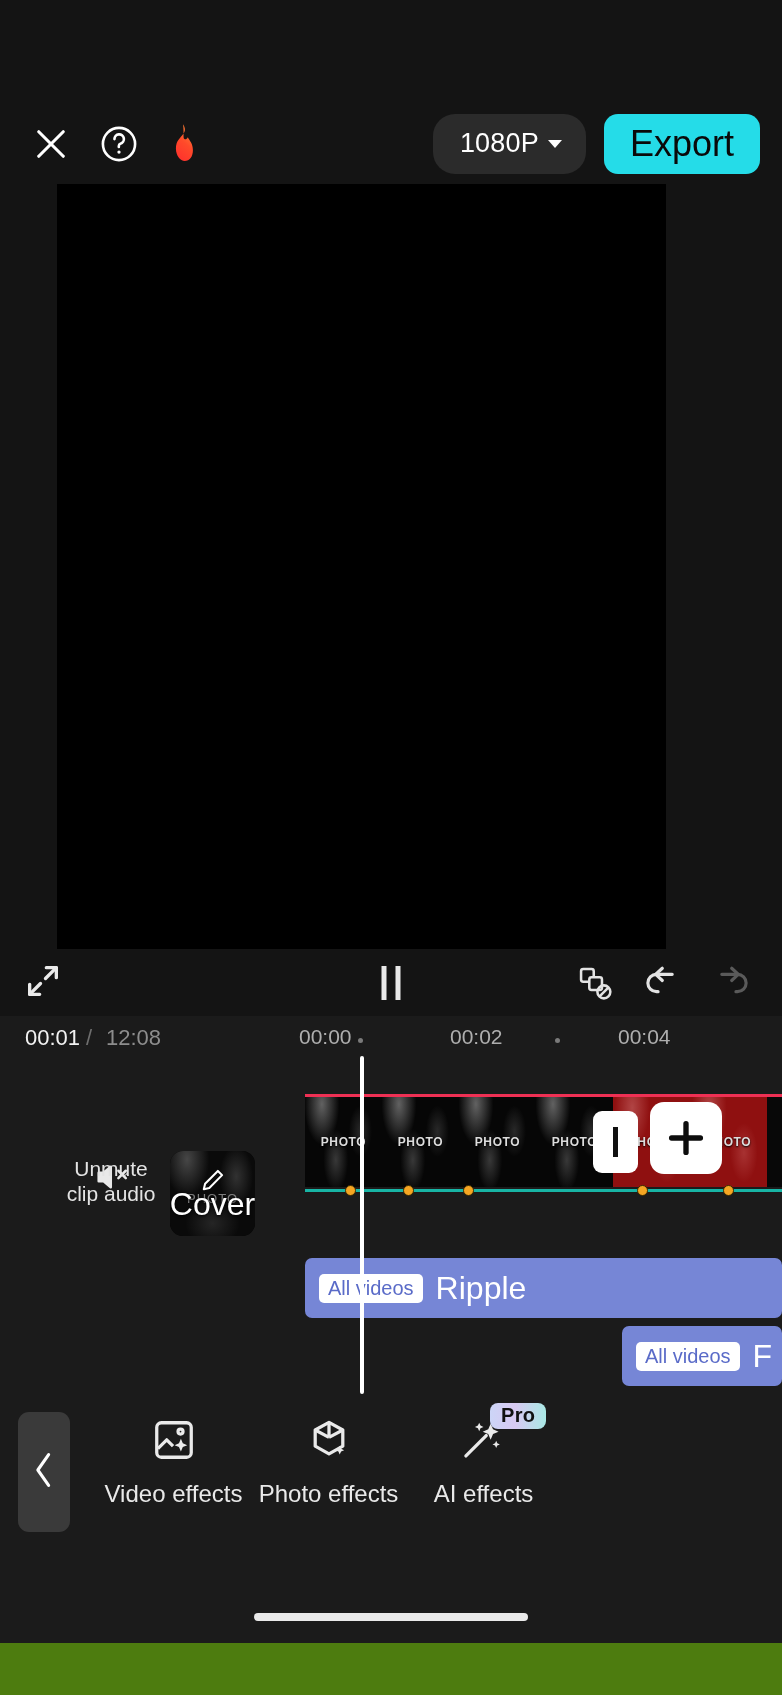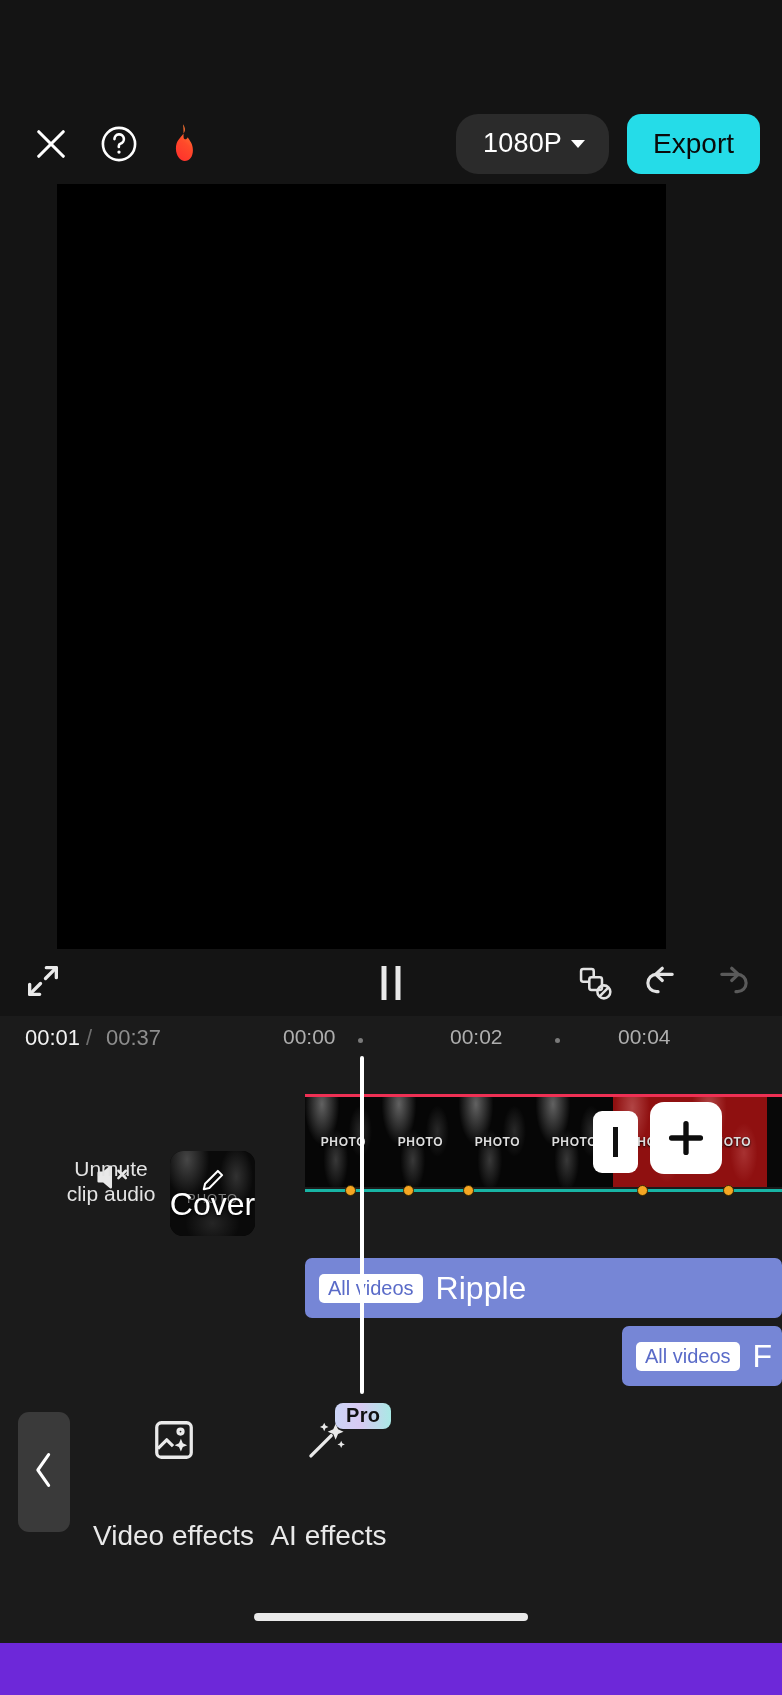--- a/index.html
+++ b/index.html
@@ -5,21 +5,21 @@
   * { box-sizing: border-box; margin: 0; padding: 0; }
   html, body {
     width: 782px; height: 1695px;
     background: #0d0d0d;
     font-family: "Liberation Sans", sans-serif;
     overflow: hidden;
   }
   .screen {
     position: relative;
     width: 782px; height: 1695px;
-    background: #6d28d9;
+    background: #4d7c0f;
   }
 
   
   .status-strip {
     position: absolute; top: 0; left: 0; width: 782px; height: 100px;
     background: #141414;
   }
 
   
   .topbar {
@@ -42,21 +42,21 @@
   }
   .caret {
     width: 0; height: 0;
     border-left: 7px solid transparent; border-right: 7px solid transparent;
     border-top: 8px solid #ffffff;
   }
   .export-btn {
     background: #25dce8; color: #0a0a0a;
     border-radius: 14px; height: 60px;
     display: flex; align-items: center; justify-content: center;
-    padding: 0 26px; font-size: 28px; font-weight: 400;
+    padding: 0 26px; font-size: 36px; font-weight: 400;
   }
 
   
   .preview-wrap {
     position: absolute; top: 184px; left: 0; width: 782px; height: 780px;
     background: #141414;
   }
   .preview {
     position: absolute; left: 57px; top: 0;
     width: 609px; height: 765px;
@@ -218,21 +218,21 @@
     position: absolute; left: 18px; top: 19px;
     width: 52px; height: 120px; border-radius: 11px;
     background: #3a3a3a;
     display: flex; align-items: center; justify-content: center;
   }
   .tools { position: absolute; left: 96px; top: 24px; display: flex; }
   .tool {
     width: 155px; display: flex; flex-direction: column;
     align-items: center; gap: 13px; position: relative;
   }
-  .tool .lbl { color: #e9e9e9; font-size: 28px; white-space: nowrap; margin-top: 40px; }
+  .tool .lbl { color: #e9e9e9; font-size: 24px; white-space: nowrap; }
   .pro-badge {
     position: absolute; top: -14px; left: 84px;
     background: linear-gradient(90deg,#ccd5f7 0%,#d8c9f2 45%,#a9e9e5 100%);
     color: #111; font-size: 20px; font-weight: 700;
     border-radius: 8px; padding: 1px 11px 2px;
     letter-spacing: .3px;
   }
   .homebar {
     position: absolute; left: 50%; transform: translateX(-50%);
     bottom: 22px; width: 274px; height: 8px; border-radius: 4px; background: #eaeaea;
@@ -325,23 +325,23 @@
         </svg>
       </span>
     </div>
   </div>
 
   <div class="timeline">
 
     <div class="ruler">
       <span class="time-cur">00:01</span>
       <span class="time-sep">/</span>
-      <span class="time-tot">00:37</span>
-
-      <span class="tick" style="left:283px">00:00</span>
+      <span class="time-tot">12:08</span>
+
+      <span class="tick" style="left:299px">00:00</span>
       <span class="tickdot" style="left:358px"></span>
       <span class="tick" style="left:450px">00:02</span>
       <span class="tickdot" style="left:555px"></span>
       <span class="tick" style="left:618px">00:04</span>
     </div>
 
     <div class="tracks">
 
       <div class="left-tools">
         <span class="unmute-ic">
@@ -439,20 +439,30 @@
             <rect x="3" y="3" width="18" height="18" rx="2.4"></rect>
             <path d="M3.6 16.5l4.6-4.6 3.3 3.3"></path>
             <path d="M15.6 11.4l1.0 2.3 2.3 1.0-2.3 1.0-1.0 2.3-1.0-2.3-2.3-1.0 2.3-1.0z" fill="#eaeaea" stroke="none"></path>
             <circle cx="15.4" cy="7.6" r="1.3"></circle>
           </svg>
         </span>
         <span class="lbl">Video effects</span>
       </div>
 
 
+      <div class="tool">
+        <span>
+          <svg width="46" height="46" viewBox="0 0 24 24" fill="none" stroke="#eaeaea" stroke-width="1.7" stroke-linejoin="round">
+            <path d="M12 2.8l7.2 4v8.4L12 19.2 4.8 15.2V6.8z"></path>
+            <path d="M12 2.8v7.8M12 10.6l7.2-3.8M12 10.6L4.8 6.8"></path>
+            <path d="M17.6 15.0l.7 1.6 1.6.7-1.6.7-.7 1.6-.7-1.6-1.6-.7 1.6-.7z" fill="#eaeaea" stroke="none"></path>
+          </svg>
+        </span>
+        <span class="lbl">Photo effects</span>
+      </div>
 
       <div class="tool">
         <span class="pro-badge">Pro</span>
         <span>
           <svg width="48" height="46" viewBox="0 0 26 24" fill="none" stroke="#eaeaea" stroke-width="1.8" stroke-linecap="round" stroke-linejoin="round">
             <line x1="3.2" y1="20.6" x2="14.2" y2="9.6"></line>
             <path d="M16.6 3.2l1.3 3.0 3.0 1.3-3.0 1.3-1.3 3.0-1.3-3.0-3.0-1.3 3.0-1.3z" fill="#eaeaea" stroke="none"></path>
             <path d="M10.4 2.6l.7 1.6 1.6.7-1.6.7-.7 1.6-.7-1.6-1.6-.7 1.6-.7z" fill="#eaeaea" stroke="none"></path>
             <path d="M19.6 12.4l.6 1.4 1.4.6-1.4.6-.6 1.4-.6-1.4-1.4-.6 1.4-.6z" fill="#eaeaea" stroke="none"></path>
           </svg>

